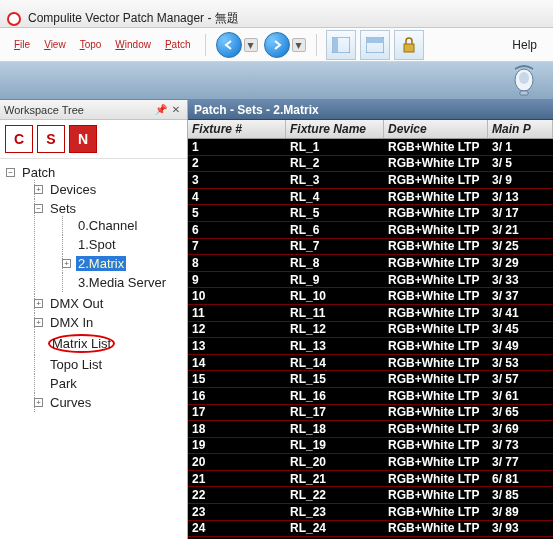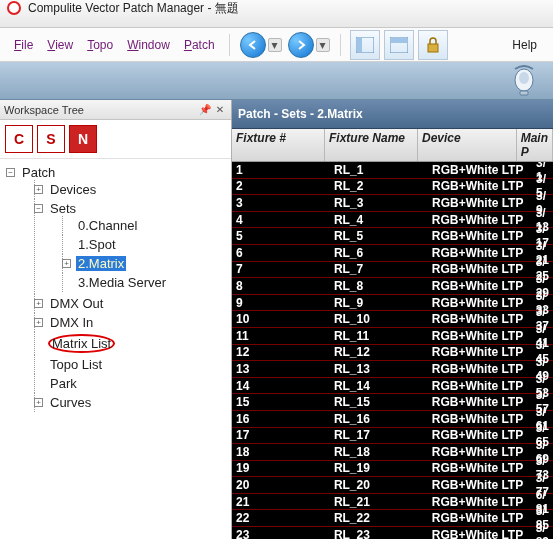--- a/index.html
+++ b/index.html
@@ -1,56 +1,56 @@
 <!DOCTYPE html>
 <html><head>
 <meta charset="utf-8">
 <style>
 * { box-sizing: border-box; margin: 0; padding: 0; font-family: "Segoe UI", Tahoma, sans-serif; }
 body { width: 553px; height: 539px; overflow: hidden; background: #f0f0f0; font-size: 12px; }
 
-.titlebar { height: 28px; background: linear-gradient(#fafafa,#e8e8e8); display: flex; align-items: flex-start; padding: 0 6px; border-bottom: 1px solid #c8c8c8; }
+.titlebar { height: 28px; background: linear-gradient(#fafafa,#e8e8e8); display: flex; align-items: flex-end; padding: 0 6px; border-bottom: 1px solid #c8c8c8; }
 .titlebar svg { flex-shrink: 0; }
 .titlebar .title { margin-left: 6px; font-size: 12px; color: #222; }
 
 .menubar { height: 34px; background: #fbfbfb; border-bottom: 1px solid #d0d0d0; display: flex; align-items: center; padding: 0 8px; gap: 2px; }
-.menu-item { padding: 4px 6px; font-size: 12px; color: #701a75; cursor: default; }
+.menu-item { padding: 4px 6px; font-size: 10px; color: #b91c1c; cursor: default; }
 .menu-item .ul { text-decoration: underline; }
 .menu-sep { width: 1px; height: 22px; background: #d4d4d4; margin: 0 6px; }
 .nav-btn { width: 26px; height: 26px; border-radius: 50%; background: radial-gradient(circle at 30% 30%, #78c8ff, #2e8de0 70%, #1b6bb8); border: 1px solid #2a70a8; display: flex; align-items: center; justify-content: center; color: #fff; margin: 0 2px; cursor: pointer; }
 .nav-btn.sm { width: 14px; height: 14px; border-radius: 2px; background: #e8e8e8; border: 1px solid #b8b8b8; color: #555; margin-left: -2px; }
 .tool-btn { width: 30px; height: 30px; border: 1px solid #b8c8d8; background: linear-gradient(#f5faff,#d8e8f5); display: flex; align-items: center; justify-content: center; margin: 0 1px; cursor: pointer; }
 .spacer { flex: 1; }
 .help { padding: 4px 8px; font-size: 12px; color: #222; }
 
 .icon-strip { height: 38px; background: linear-gradient(#b8cde0,#8ba8c2); border-bottom: 1px solid #6e8aa2; display: flex; align-items: center; justify-content: flex-end; padding-right: 12px; }
 
 .content { display: flex; height: calc(100% - 28px - 34px - 38px); }
 
-.sidebar { width: 232px; background: #fff; border-right: 1px solid #b0b0b0; display: flex; flex-direction: column; }
+.sidebar { width: 188px; background: #fff; border-right: 1px solid #b0b0b0; display: flex; flex-direction: column; }
 .panel-hdr { height: 20px; background: linear-gradient(#f5f5f5,#e2e2e2); border-bottom: 1px solid #c4c4c4; display: flex; align-items: center; padding: 0 4px; font-size: 11px; color: #333; }
 .panel-hdr .sp { flex: 1; }
 .pin, .xbtn { width: 14px; height: 14px; display: inline-flex; align-items: center; justify-content: center; color: #555; cursor: pointer; font-size: 10px; }
 
 .btn-row { display: flex; gap: 4px; padding: 5px; border-bottom: 1px solid #e0e0e0; }
 .sq-btn { width: 28px; height: 28px; border: 1px solid #b00; background: #fff; display: flex; align-items: center; justify-content: center; font-size: 14px; font-weight: 700; color: #b00; cursor: pointer; }
 .sq-btn.inv { background: #c22; color: #fff; }
 
 .tree { flex: 1; overflow: auto; padding: 4px 2px; font-size: 13px; color: #222; }
 .tree ul { list-style: none; padding-left: 14px; }
 .tree > ul { padding-left: 4px; }
 .tree li { position: relative; padding: 2px 0 2px 14px; white-space: nowrap; }
 .tree .box { position: absolute; left: 0; top: 5px; width: 9px; height: 9px; border: 1px solid #888; background: #fff; font-size: 8px; line-height: 7px; text-align: center; color: #555; cursor: pointer; }
 .tree .dots::before { content: ""; position: absolute; left: 0; top: 0; bottom: 0; border-left: 1px dotted #999; }
 .tree .lbl { padding: 0 2px; cursor: default; display: inline-block; }
 .tree .sel { background: #2a7bd9; color: #fef9c3; }
 .circled { border: 2px solid #d00; border-radius: 50%; padding: 0 10px 2px 6px; display: inline-block; }
 
 .main { flex: 1; display: flex; flex-direction: column; background: #000; overflow: hidden; }
-.grid-title { height: 29px; background: linear-gradient(#6b8aad,#4a6a8d); color: #fff; font-weight: 700; font-size: 12px; display: flex; align-items: center; padding: 0 6px; border-bottom: 1px solid #2e4560; }
+.grid-title { height: 20px; background: linear-gradient(#6b8aad,#4a6a8d); color: #fff; font-weight: 700; font-size: 12px; display: flex; align-items: center; padding: 0 6px; border-bottom: 1px solid #2e4560; }
 .grid-head { display: flex; background: linear-gradient(#f2f2f2,#d8d8d8); border-bottom: 1px solid #999; }
 .grid-head .col, .row .cell { padding: 2px 4px; font-size: 12px; }
 .grid-head .col { font-weight: 700; color: #222; border-right: 1px solid #b8b8b8; font-style: italic; }
 .c0 { width: 98px; } .c1 { width: 98px; } .c2 { width: 104px; } .c3 { flex: 1; }
 .grid-body { flex: 1; overflow: hidden; }
 .row { display: flex; color: #fff; border-bottom: 1px solid #700; font-weight: 700; font-size: 12px; height: 16.6px; align-items: center; }
 .row .cell { border: none; padding: 0 4px; }
 </style>
 </head>
 <body>

